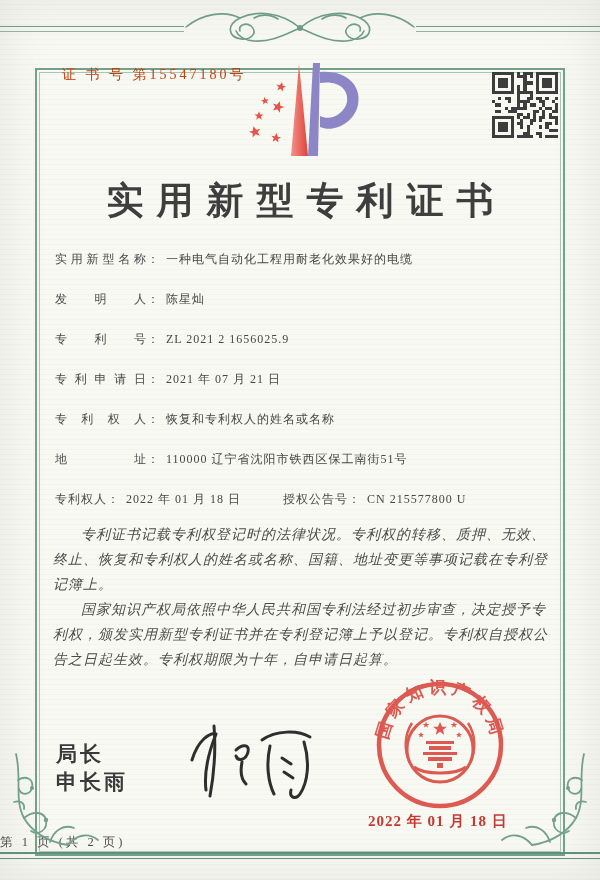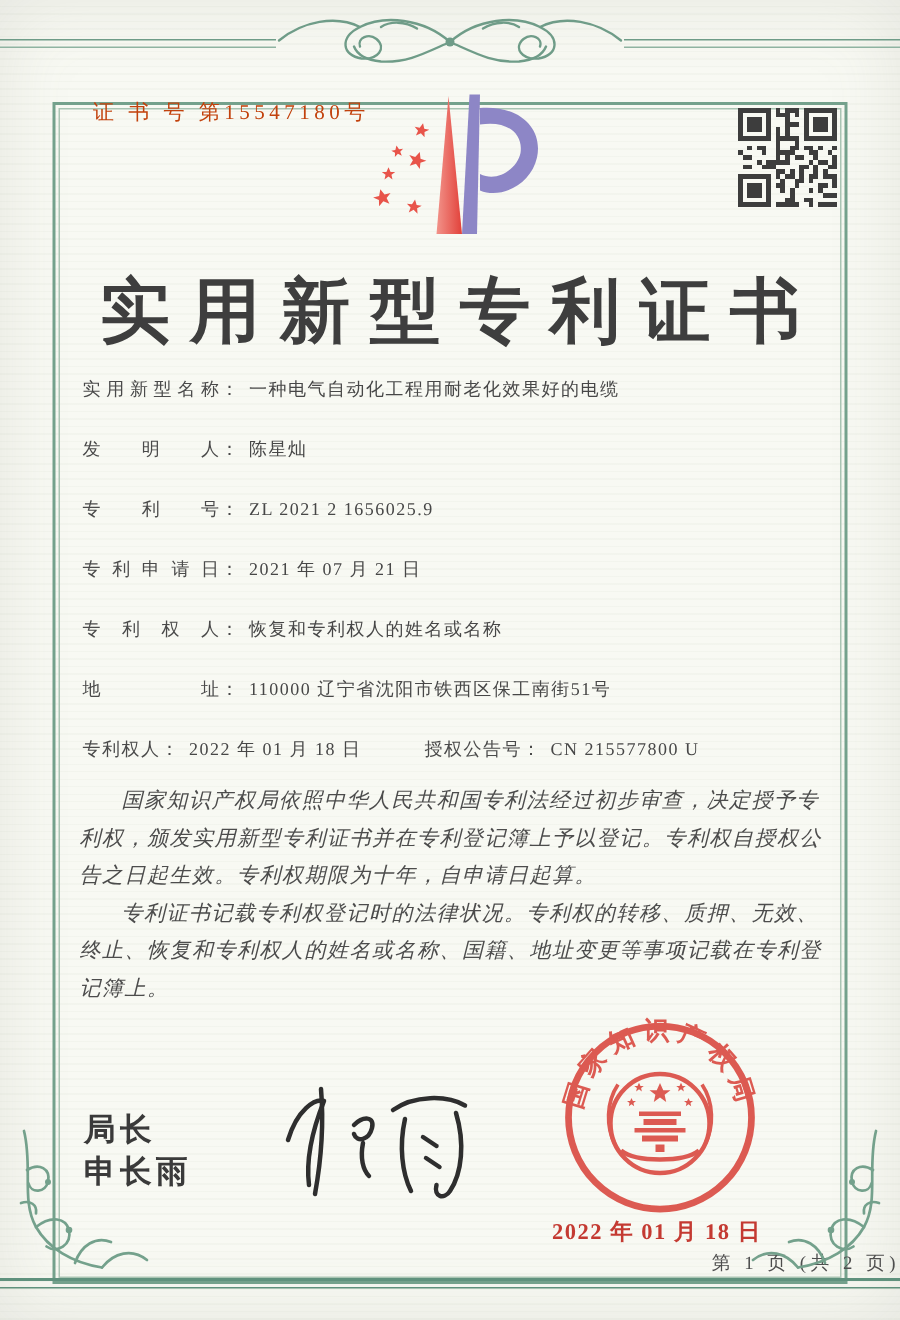--- a/index.html
+++ b/index.html
@@ -15,36 +15,36 @@
   .band.left{left:0;width:184px;}
   .band.right{right:0;width:184px;}
   .top-ornament{position:absolute;left:178px;top:6px;}
   
   .frame{position:absolute;left:35px;top:68px;right:35px;bottom:24px;border:2px solid #74a18c;}
   .frame-inner{position:absolute;inset:2px;border:1px solid #a9c4b3;}
   .certnum{position:absolute;left:62px;top:66px;font-size:14px;letter-spacing:3px;color:#c2410c;}
   .logo{position:absolute;left:235px;top:60px;}
   .qr{position:absolute;left:492px;top:72px;}
   .title{position:absolute;left:0;right:0;top:176px;text-align:center;
-         font-size:47px;font-weight:600;color:#3e3e3e;letter-spacing:13px;padding-left:13px;}
+         font-size:37px;font-weight:600;color:#3e3e3e;letter-spacing:13px;padding-left:13px;}
   .frow{position:absolute;left:55px;right:45px;font-size:12px;color:#4a4a4a;letter-spacing:1px;white-space:nowrap;}
   .flabel{display:inline-block;width:92px;text-align:justify;text-align-last:justify;vertical-align:bottom;}
   .glabel{display:inline-block;}
   .colon{margin-right:6px;}
   .fvalue{color:#474747;}
   .gap2{margin-left:38px;}
   .paras{position:absolute;left:53px;top:522px;width:496px;font-size:14px;line-height:25px;
          color:#4c4c4c;font-style:italic;letter-spacing:1px;}
   .para{margin:0;text-indent:2em;}
   .official{position:absolute;left:56px;top:740px;font-family:"Liberation Sans","DejaVu Sans",sans-serif;
             font-size:21px;font-weight:600;color:#3a3a3a;letter-spacing:3px;line-height:28px;}
   .signature{position:absolute;left:158px;top:710px;}
   .seal{position:absolute;left:370px;top:675px;}
   .seal-date{position:absolute;left:368px;top:812px;font-size:15px;color:#c43a32;letter-spacing:1px;font-weight:600;}
-  .footer-page{position:absolute;left:0;right:0;top:834px;text-align:right;font-size:12.5px;
+  .footer-page{position:absolute;left:0;right:0;top:834px;text-align:left;font-size:12.5px;
                color:#4e4e4e;letter-spacing:3px;}
   .bottom-line{position:absolute;left:0;right:0;top:852px;height:4px;
                border-top:2px solid #5f917d;border-bottom:1px solid #5f917d;}
   .floral{position:absolute;top:750px;}
   .floral.left{left:6px;}
   .floral.right{left:494px;transform:scaleX(-1);}
 </style>
 </head>
 <body>
 
@@ -246,22 +246,22 @@
   </div>
   <div class="frow" style="top:451px">
     <span class="flabel">地址</span><span class="colon">：</span><span class="fvalue">110000 辽宁省沈阳市铁西区保工南街51号</span>
   </div>
   <div class="frow" style="top:491px">
     <span class="glabel">专利权人</span><span class="colon">：</span><span class="fvalue">2022 年 01 月 18 日</span>
     <span class="glabel gap2">授权公告号</span><span class="colon">：</span><span class="fvalue">CN 215577800 U</span>
   </div>
 
   <div class="paras">
+    <p class="para">专利证书记载专利权登记时的法律状况。专利权的转移、质押、无效、终止、恢复和专利权人的姓名或名称、国籍、地址变更等事项记载在专利登记簿上。</p>
     <p class="para">国家知识产权局依照中华人民共和国专利法经过初步审查，决定授予专利权，颁发实用新型专利证书并在专利登记簿上予以登记。专利权自授权公告之日起生效。专利权期限为十年，自申请日起算。</p>
-    <p class="para">专利证书记载专利权登记时的法律状况。专利权的转移、质押、无效、终止、恢复和专利权人的姓名或名称、国籍、地址变更等事项记载在专利登记簿上。</p>
   </div>
 
   <div class="official">
     <div>局长</div>
     <div>申长雨</div>
   </div>
 
   <svg class="signature" width="170" height="95" viewBox="0 0 170 95">
     <g stroke="#2e2e2e" stroke-width="3" fill="none" stroke-linecap="round" stroke-linejoin="round">
       <path d="M34 50 C40 30 52 22 58 24 C50 44 46 64 48 80"></path>

